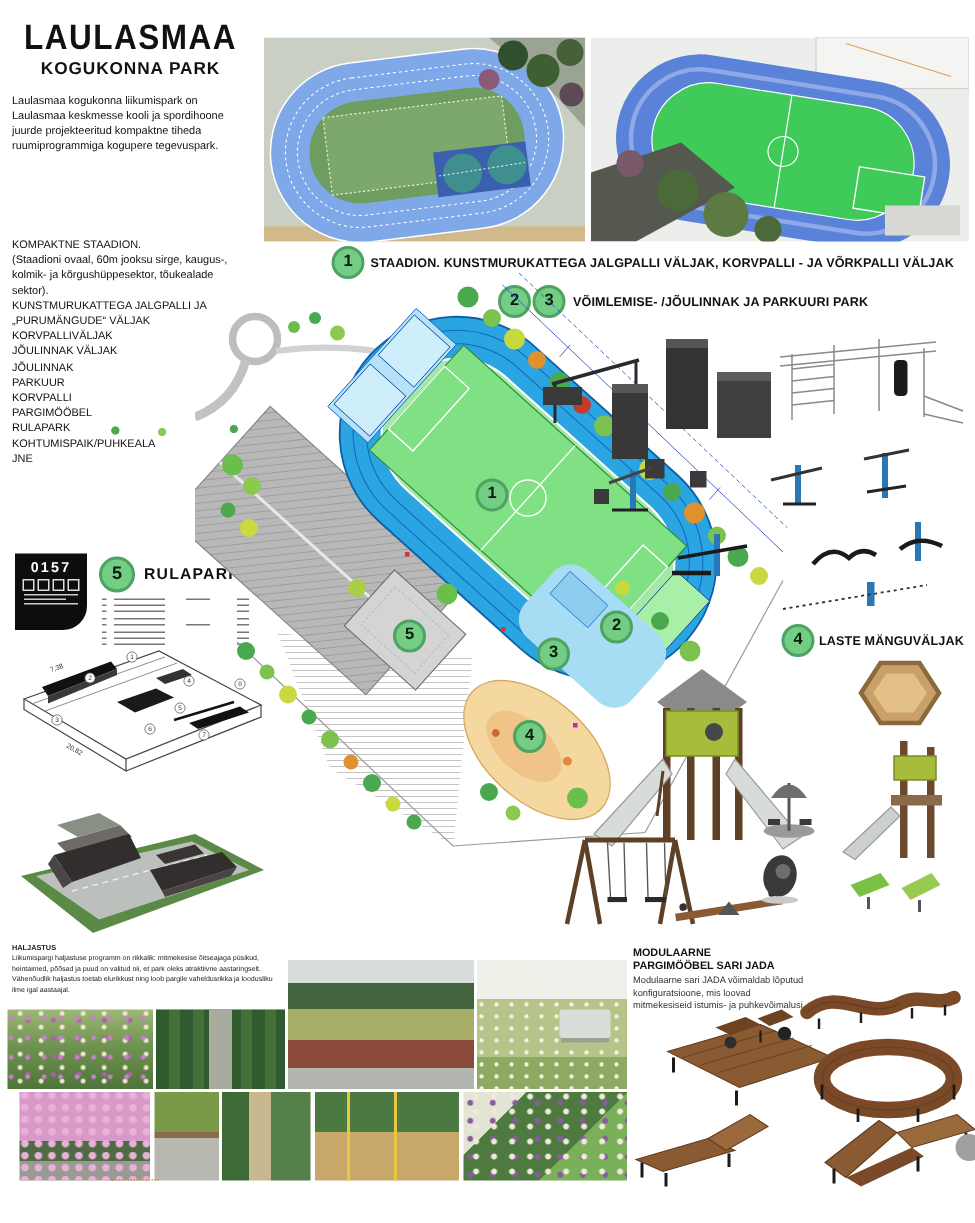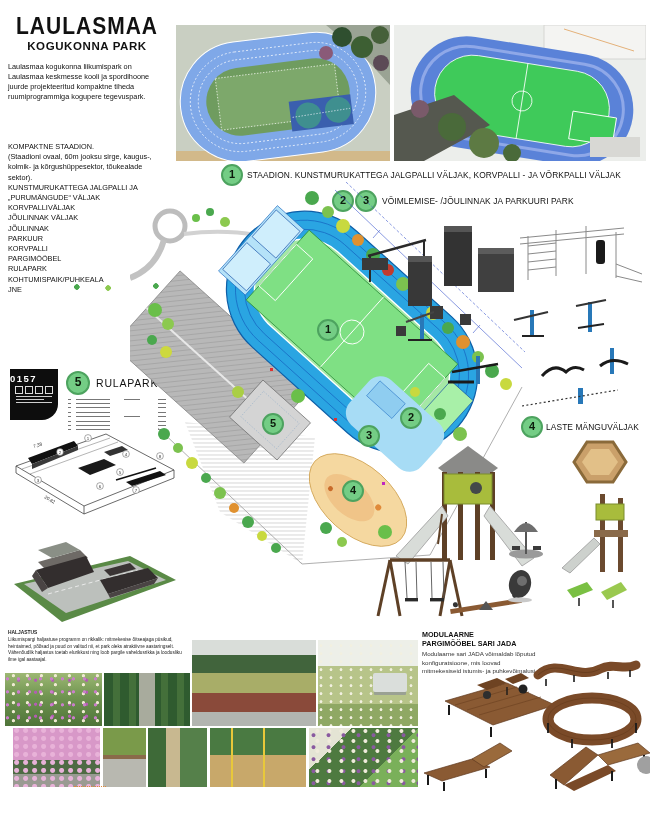--- a/index.html
+++ b/index.html
@@ -5,30 +5,30 @@
   html,body{margin:0;padding:0;background:#fff;}
   .sheet{position:relative;width:650px;height:815px;background:#fff;overflow:hidden;
          font-family:"Liberation Sans",sans-serif;color:#111;}
   .abs{position:absolute;}
   
   .title{left:6px;top:14px;width:162px;text-align:center;font-weight:900;font-size:21px;
          letter-spacing:1px;transform:scaleY(1.12);}
   .subtitle{left:6px;top:40px;width:162px;text-align:center;font-weight:900;font-size:11.5px;
          letter-spacing:.6px;}
   .para{left:8px;width:158px;font-size:7.3px;line-height:1.36;}
-  .plist{left:8px;top:142px;width:160px;font-size:7.3px;line-height:1.4;}
+  .plist{left:8px;top:158px;width:160px;font-size:7.3px;line-height:1.4;}
   .plist div{margin:0;}
   
   .numcircle{width:22px;height:22px;border-radius:50%;background:#74cd85;border:2.5px solid #4da35f;
     box-sizing:border-box;text-align:center;font-weight:900;font-size:11px;line-height:17px;color:#0c1b0c;}
-  .h-label{font-weight:400;font-size:8.4px;letter-spacing:.1px;white-space:nowrap;}
+  .h-label{font-weight:700;font-size:8.4px;letter-spacing:.1px;white-space:nowrap;}
   .h-label.big{font-size:10.5px;letter-spacing:.8px;}
   
   .badge{left:10px;top:369px;width:48px;height:51px;background:#0d0d0d;border-radius:0 0 16px 0;
-         color:#fff;}
+         color:#fff;text-align:center;}
   .badge .code{font-weight:700;font-size:9.5px;letter-spacing:1.5px;margin-top:4px;}
   .badge .icons{display:flex;justify-content:center;gap:2px;margin-top:2px;}
   .badge .icons i{width:6px;height:6px;border:0.8px solid #ddd;display:block;}
   .badge .bar{height:1.4px;background:#cfcfcf;margin:1.6px 6px 0 6px;}
   .badge .bar.short{margin-right:14px;}
   
   .ttable{left:66px;top:397px;width:110px;}
   .ttable .tr{position:relative;height:4.4px;}
   .ttable i{position:absolute;top:1.6px;height:1.1px;background:#777;display:block;}
   .ttable i.c1{left:2px;width:3px;}

